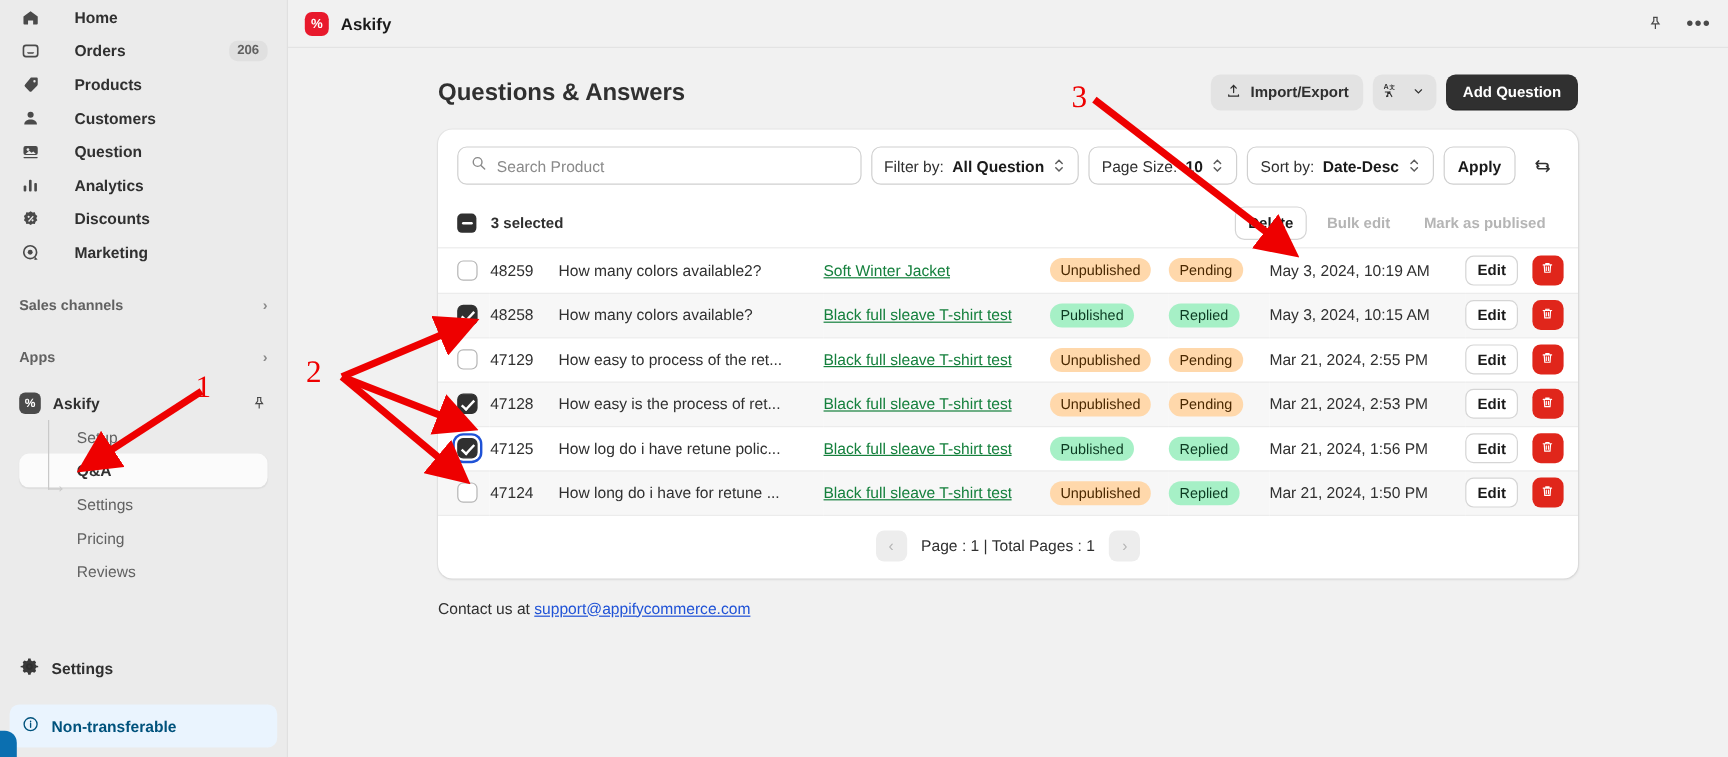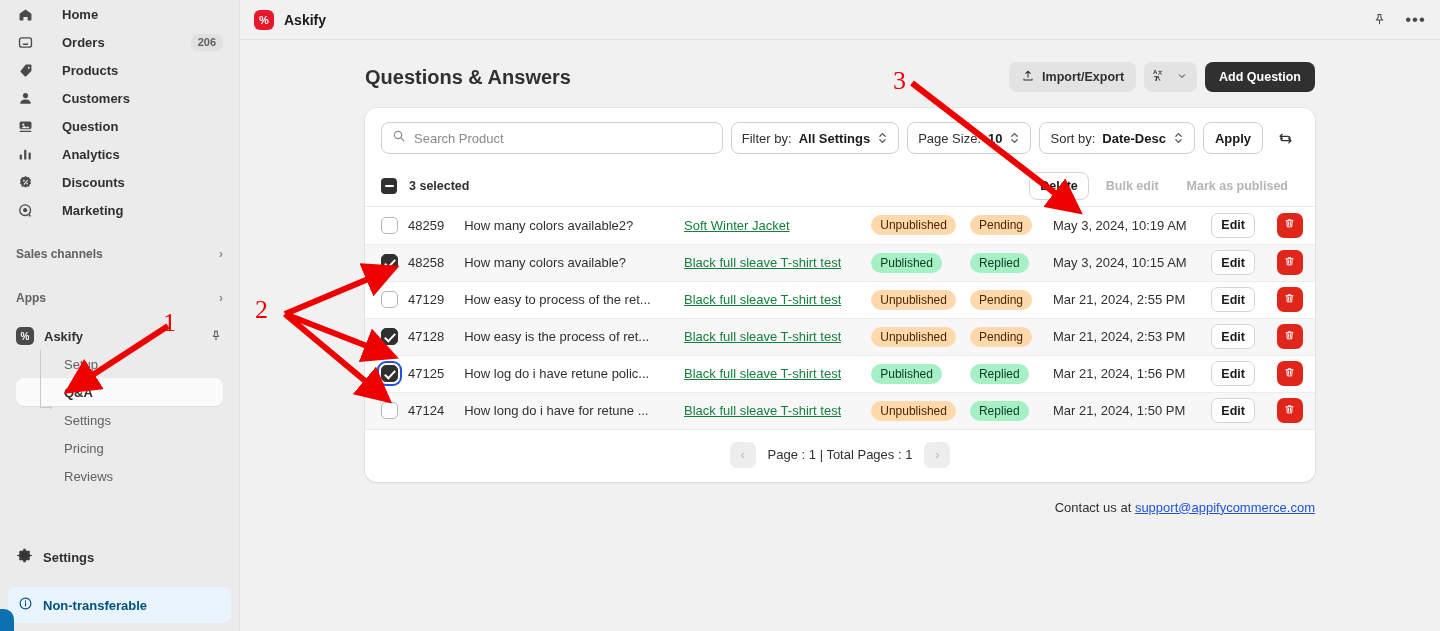--- a/index.html
+++ b/index.html
@@ -213,39 +213,39 @@
     white-space: nowrap; overflow: hidden; text-overflow: ellipsis; display: inline-block; max-width: 185px; vertical-align: bottom;
   }
   .pill {
     display: inline-block; border-radius: 10px; padding: 2px 9px;
     font-size: 12px; font-weight: 400; line-height: 16px;
   }
   .pill-unpub { background: #ffd8ab; color: #4a2800; }
   .pill-pub { background: #a6f0c6; color: #0c3b22; }
   .pill-pending { background: #ffd8ab; color: #4a2800; }
   .pill-replied { background: #a6f0c6; color: #0c3b22; }
-  .act-wrap { display: flex; align-items: center; gap: 22px; }
+  .act-wrap { display: flex; align-items: center; gap: 12px; }
   .btn-edit {
     height: 25px; padding: 0 9px; border-radius: 7px; border: 1px solid #d5d5d5;
     background: #fff; font-size: 12.5px; font-weight: 700; color: #1a1a1a;
     font-family: inherit; cursor: pointer;
   }
   .btn-del {
     width: 26px; height: 25px; border-radius: 7px; border: none; background: #e0261b;
     display: inline-flex; align-items: center; justify-content: center; cursor: pointer;
   }
 
   .pager { display: flex; align-items: center; justify-content: center; gap: 6px; padding: 12px 0 14px 0; }
   .pg-arrow {
     width: 26px; height: 26px; border-radius: 7px; background: #ededed; color: #b5b5b5;
     display: inline-flex; align-items: center; justify-content: center; font-size: 13px; cursor: pointer;
   }
   .pg-text { font-size: 13px; color: #303030; padding: 0 6px; }
 
-  .footer { width: 950px; margin: 18px auto 0 auto; text-align: right; font-size: 13px; color: #303030; }
+  .footer { width: 950px; margin: 18px auto 0 auto; text-align: left; font-size: 13px; color: #303030; }
   .footer a { color: #1f52d6; }
   .anno-num {
     position: absolute; color: #ee0000; font-size: 26px; font-weight: 400;
     font-family: "Liberation Serif", serif; pointer-events: none;
   }
   svg.arrows { position: absolute; left: 0; top: 0; width: 1440px; height: 631px; pointer-events: none; }
 </style>
 </head>
 <body>
 
@@ -469,21 +469,21 @@
               <svg width="14" height="14" viewBox="0 0 20 20" fill="none" stroke="#8a8a8a" stroke-width="1.7">
                   <circle cx="8.6" cy="8.6" r="5.2"></circle>
                   <path d="M12.6 12.6 17 17" stroke-linecap="round"></path>
                 </svg>
             </span>
             <input type="text" placeholder="Search Product" style="">
           </div>
 
           <div class="select-pill">
             <span class="lbl-soft">Filter by:</span>
-            <span class="lbl-strong">All Settings</span>
+            <span class="lbl-strong">All Question</span>
             <span class="updown">
               <svg width="11" height="16" viewBox="0 0 12 18" fill="none" stroke="#5c5c5c" stroke-width="1.4" stroke-linecap="round">
                   <path d="M3 7 6 4l3 3M3 11l3 3 3-3"></path>
                 </svg>
             </span>
           </div>
 
           <div class="select-pill">
             <span class="lbl-soft">Page Size:</span>
             <span class="lbl-strong">10</span>

